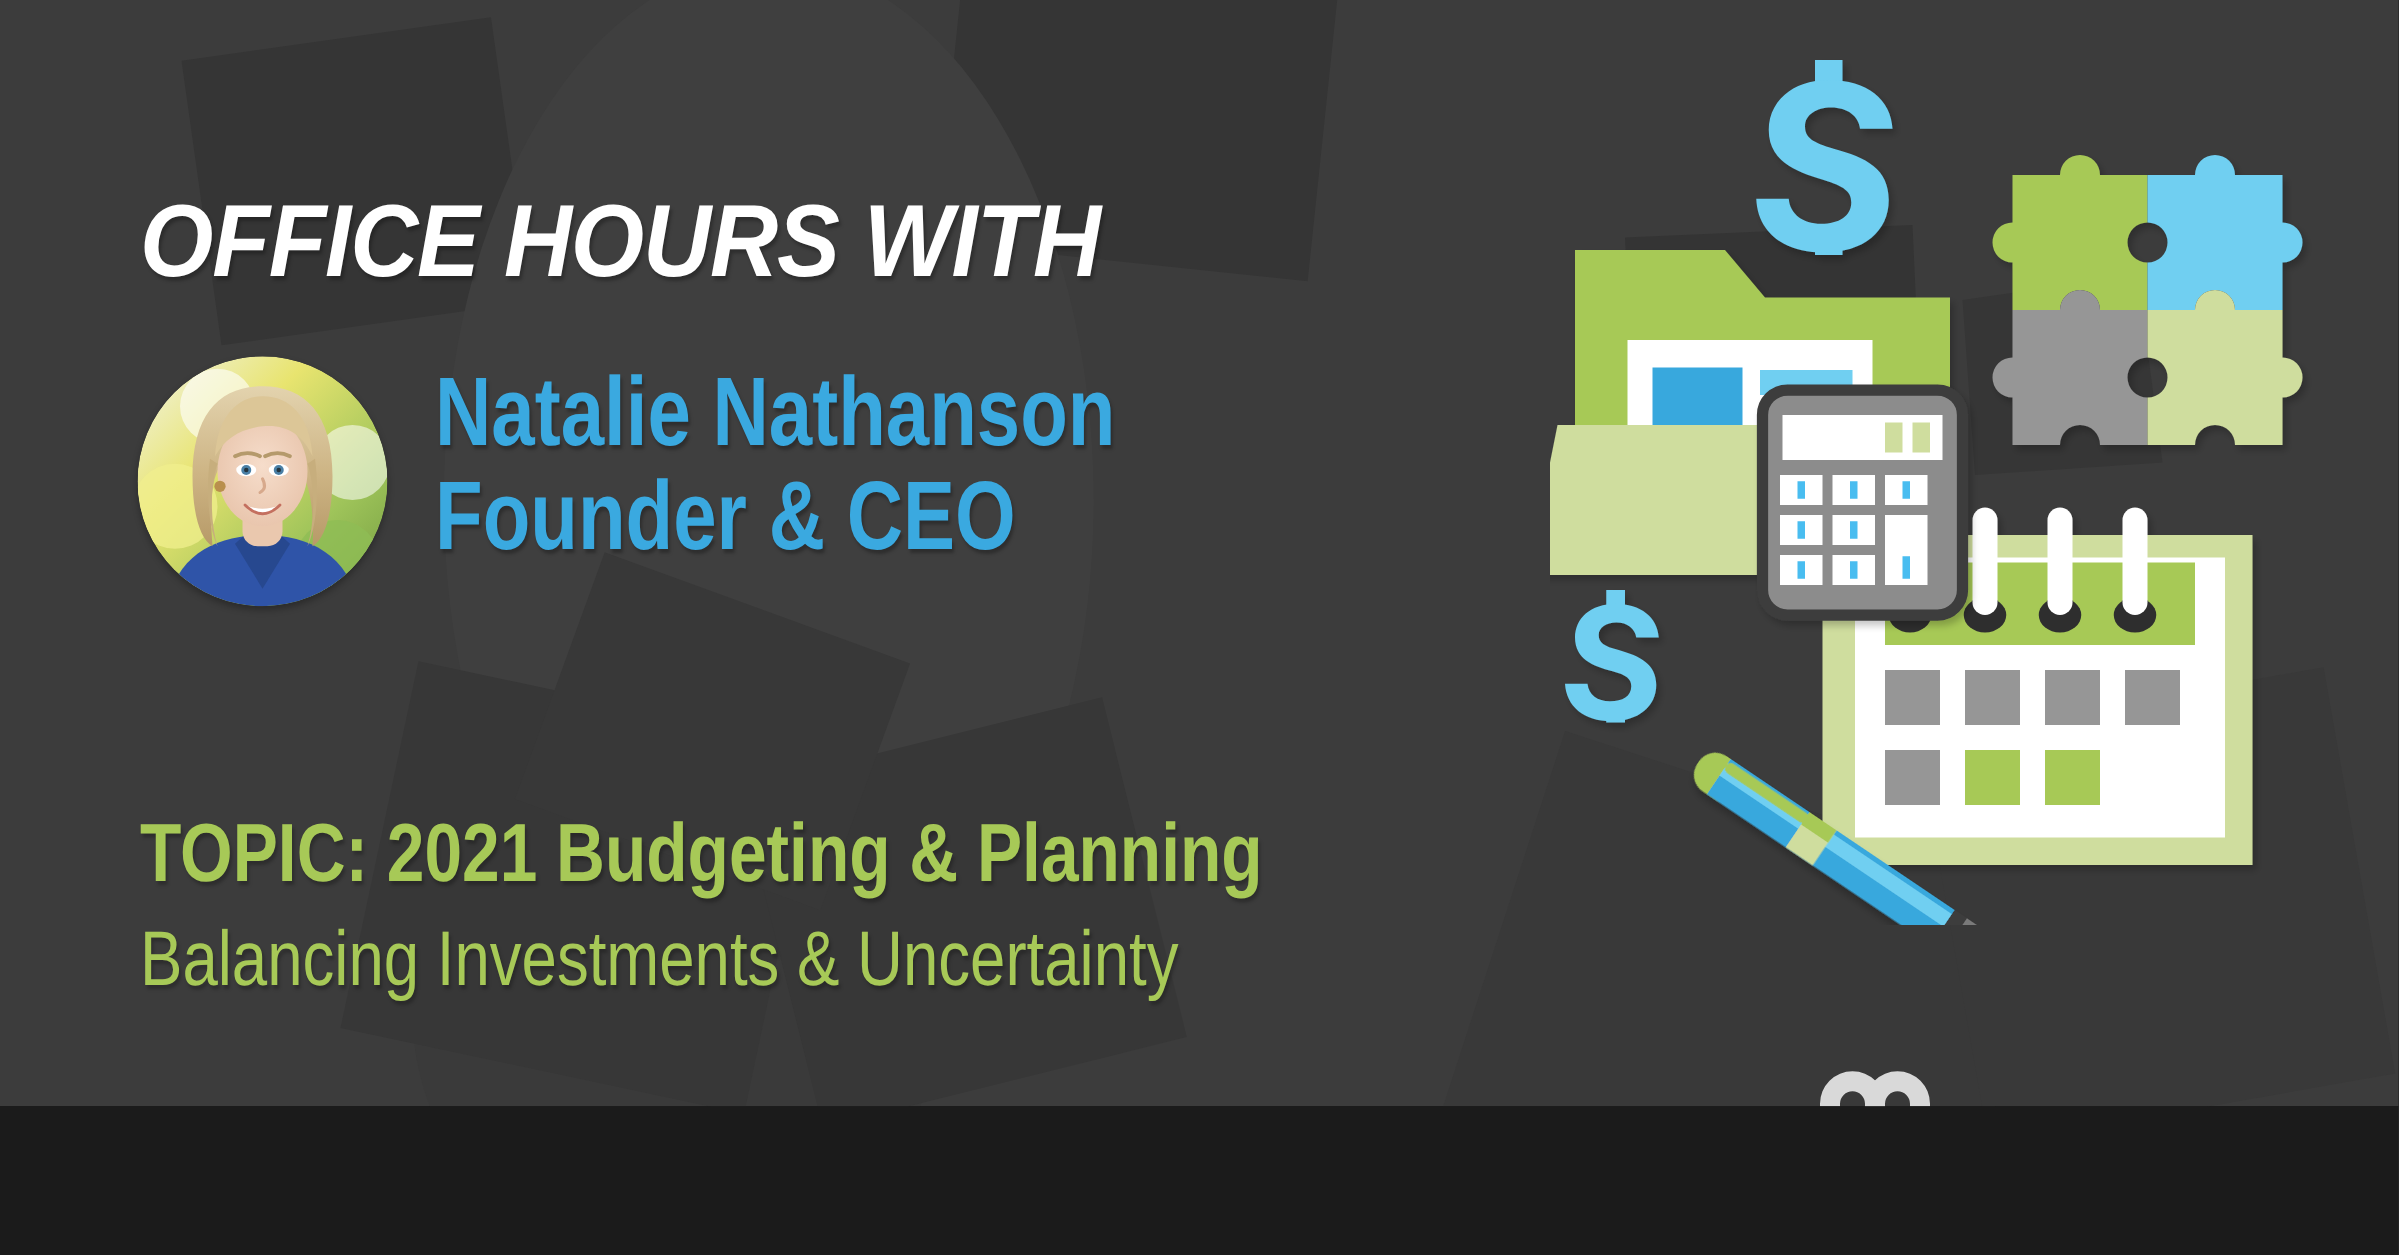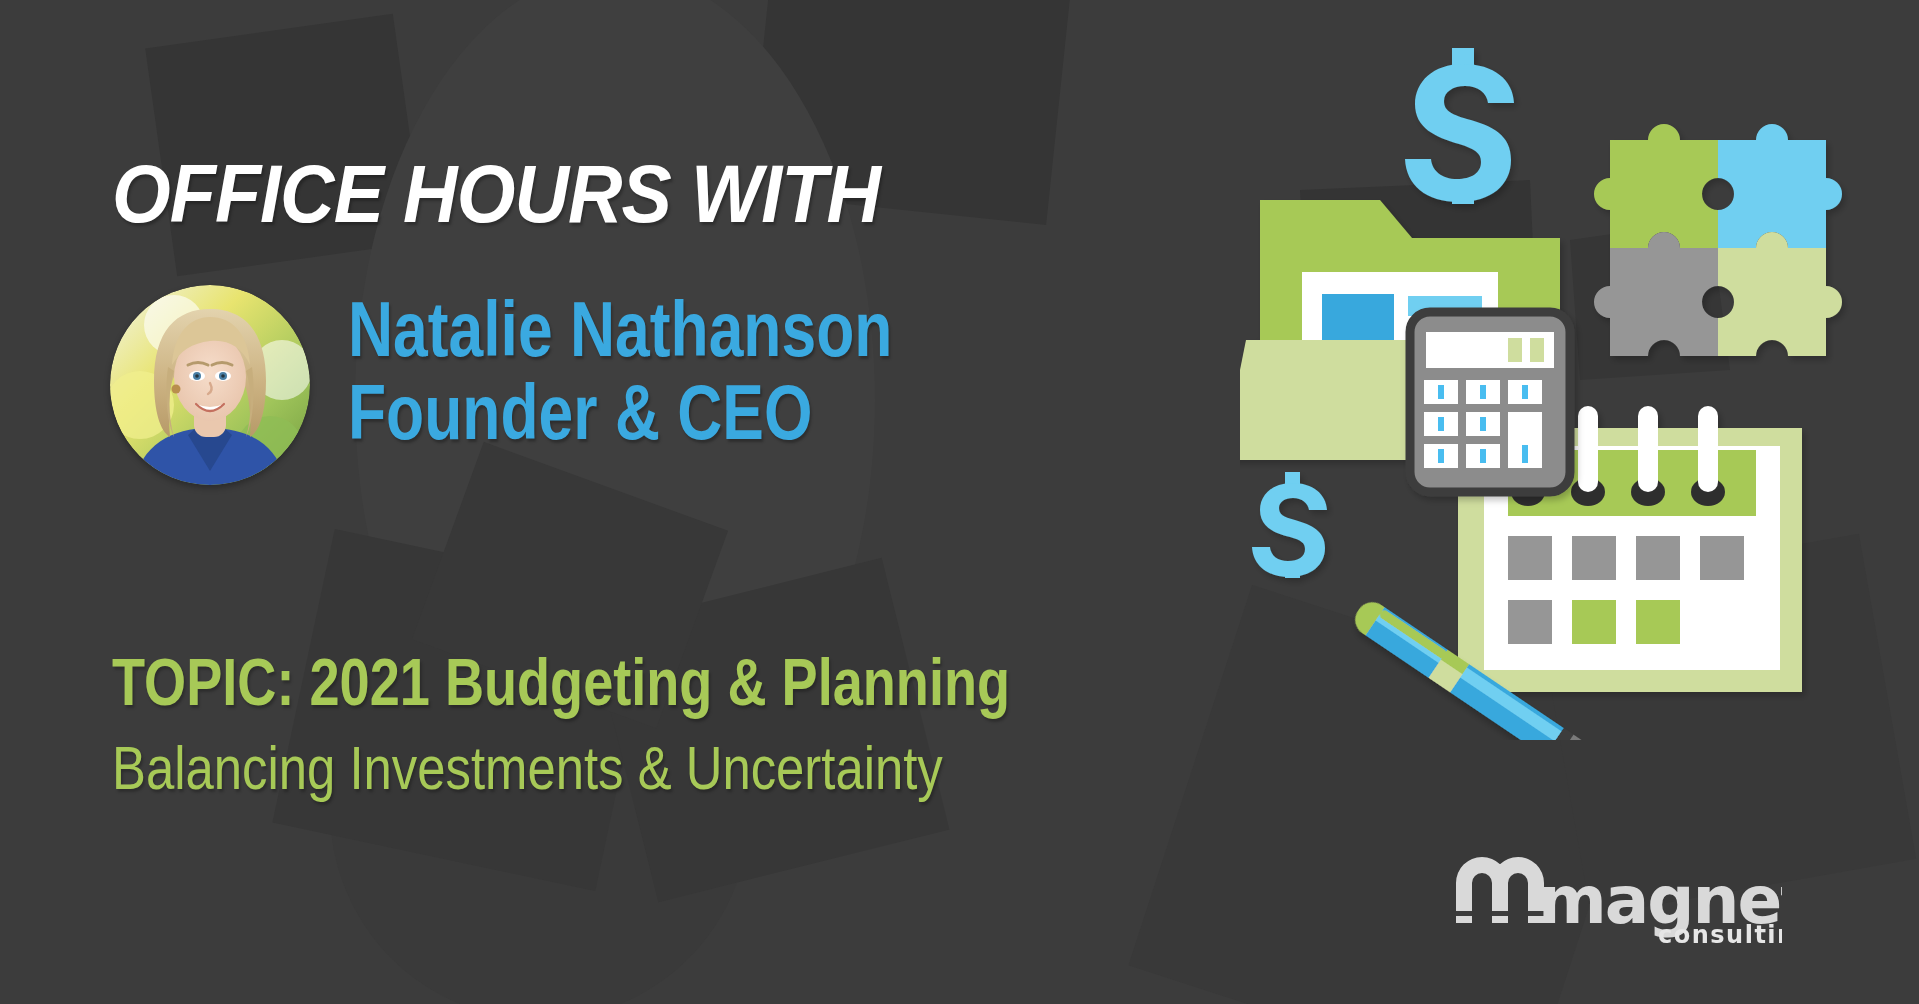--- a/index.html
+++ b/index.html
@@ -1,17 +1,17 @@
 <!DOCTYPE html>
 <html><head>
 <meta charset="utf-8">
 <style>
   html,body{margin:0;padding:0;background:#1b1b1b;}
   .stage{
-    position:relative;width:1919px;height:1004px;overflow:hidden;
+    position:relative;width:1919px;height:885px;overflow:hidden;
     background:#3c3c3c;
     font-family:"Liberation Sans", sans-serif;
   }
 
   
   .wm{position:absolute;background:#373737;}
   .wm-ellipse{
     left:355px;top:-30px;width:520px;height:860px;border-radius:50%;
     background:#3f3f3f;
   }

